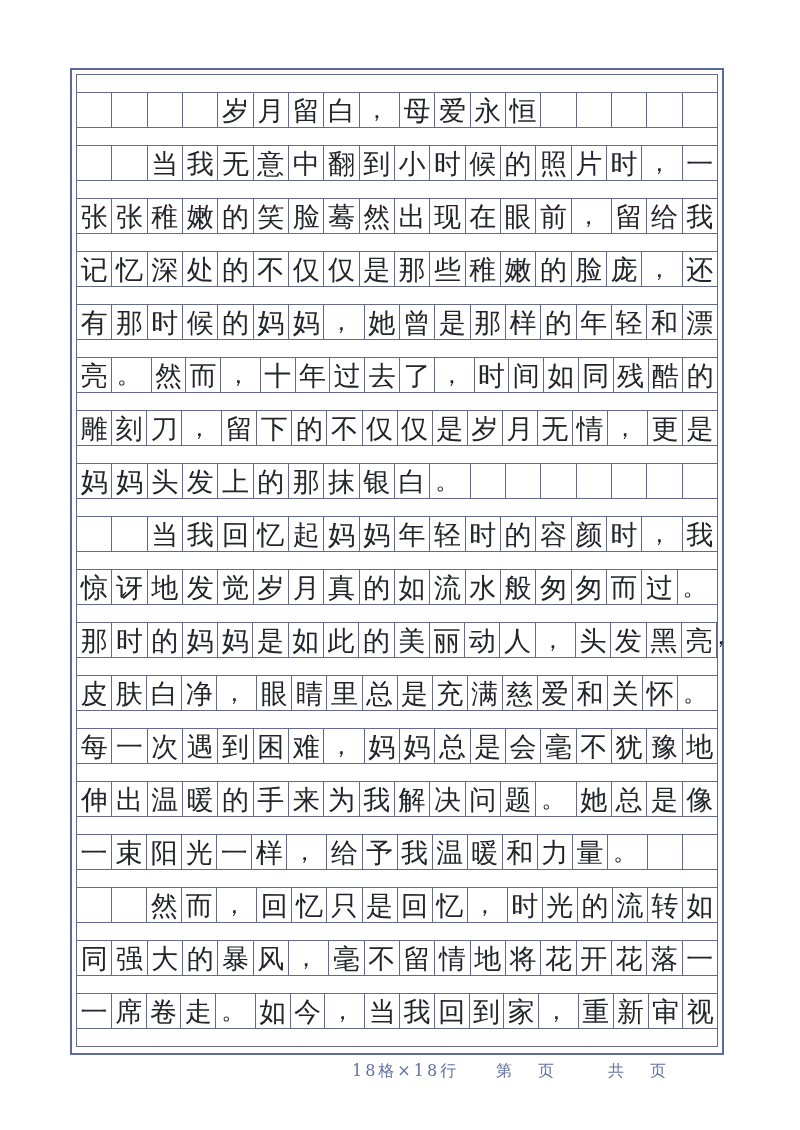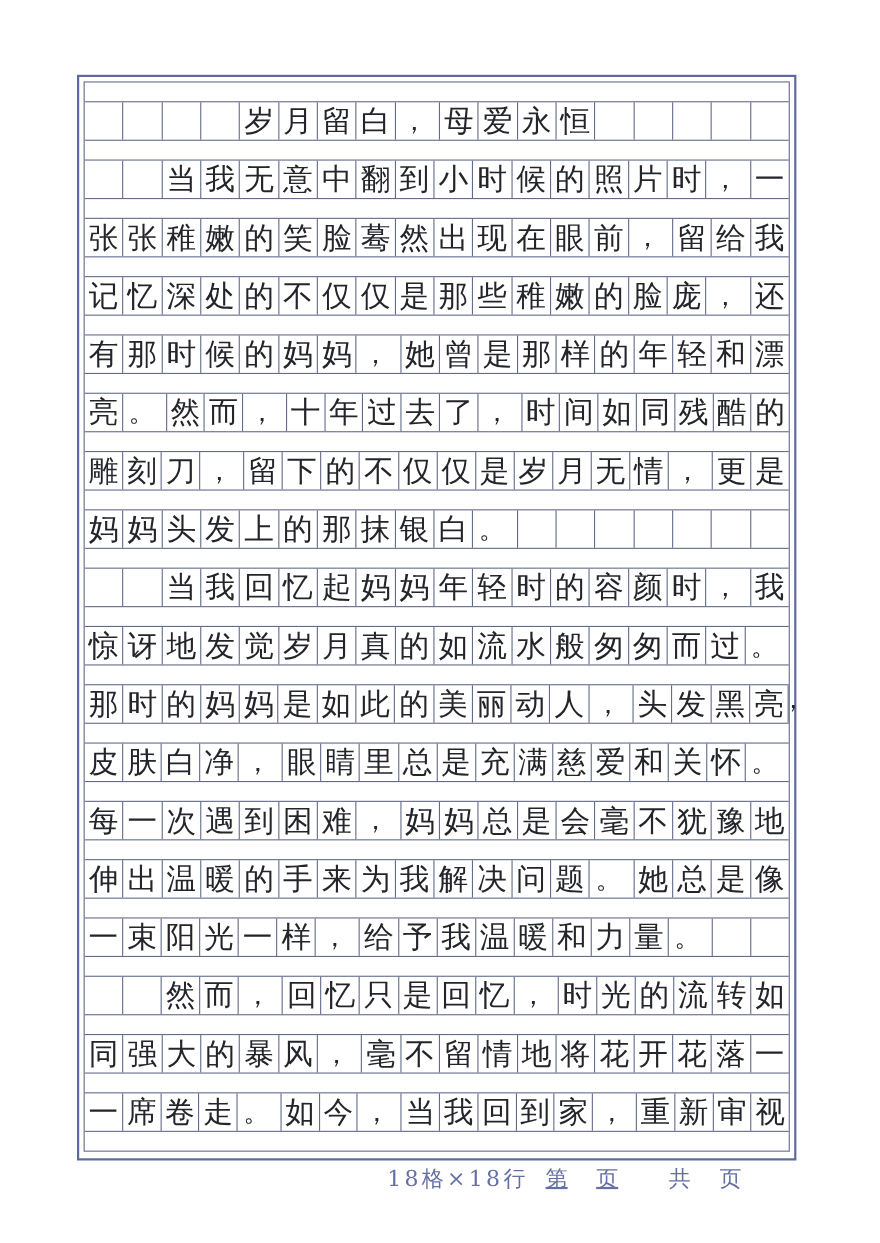--- a/index.html
+++ b/index.html
@@ -64,27 +64,27 @@
     bottom: 5px;
     font-size: 24px;
     color: var(--ink-c, #23252b);
   }
   .footer {
     position: absolute;
     left: 70px;
     top: 1060px;
     width: 654px;
     height: 24px;
-    font-size: 20px;
+    font-size: 16px;
     line-height: 22px;
     color: var(--footer-c, #6470a3);
     font-family: "DejaVu Serif", "Liberation Serif", serif;
   }
   .footer .spec  { position: absolute; left: 282px; letter-spacing: 3px; }
-  .footer .page  { position: absolute; left: 426px; text-decoration: underline; }
+  .footer .page  { position: absolute; left: 426px; }
   .footer .total { position: absolute; left: 538px; }
   .footer .gap-suffix { margin-left: 26px; }
 </style>
 </head>
 <body>
 
 <div class="border-outer">
   <div class="sheet">
       <div class="strip"></div>
       <div class="cellrow">

